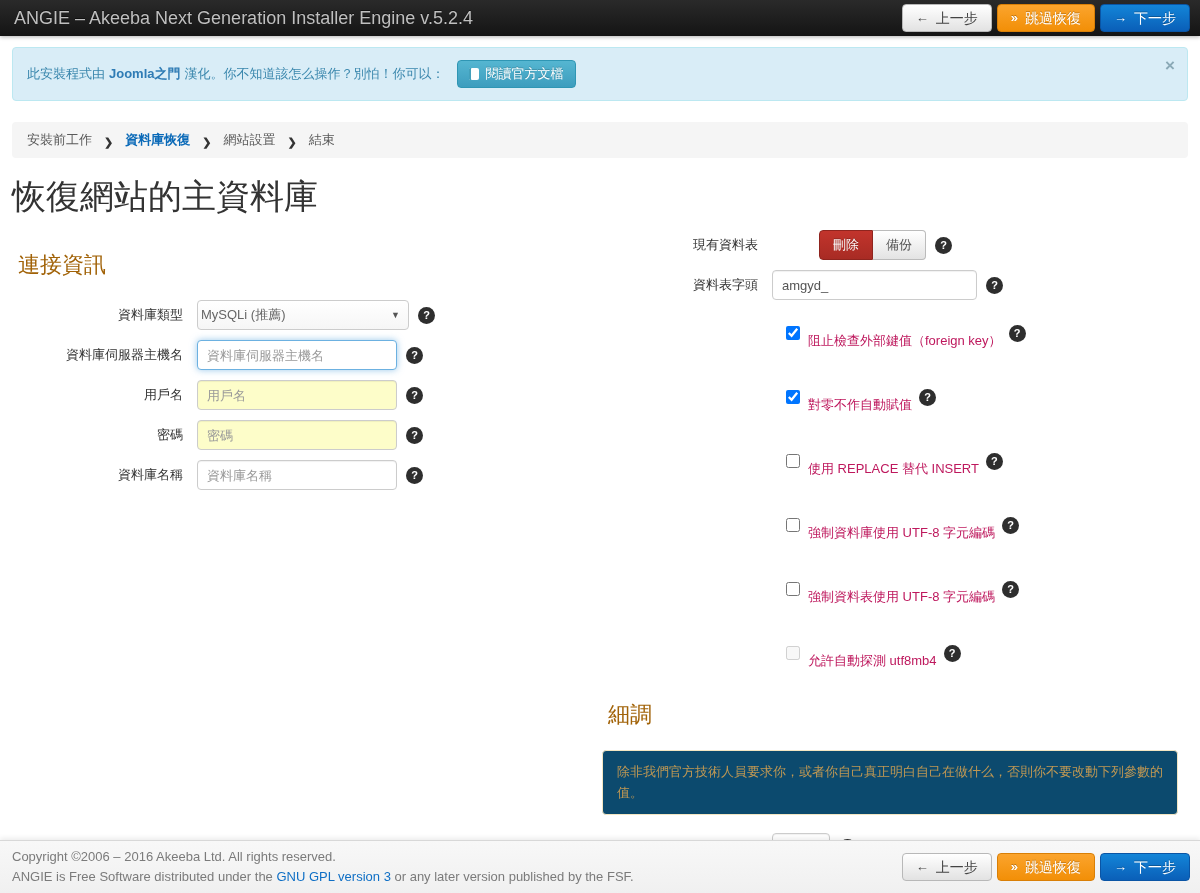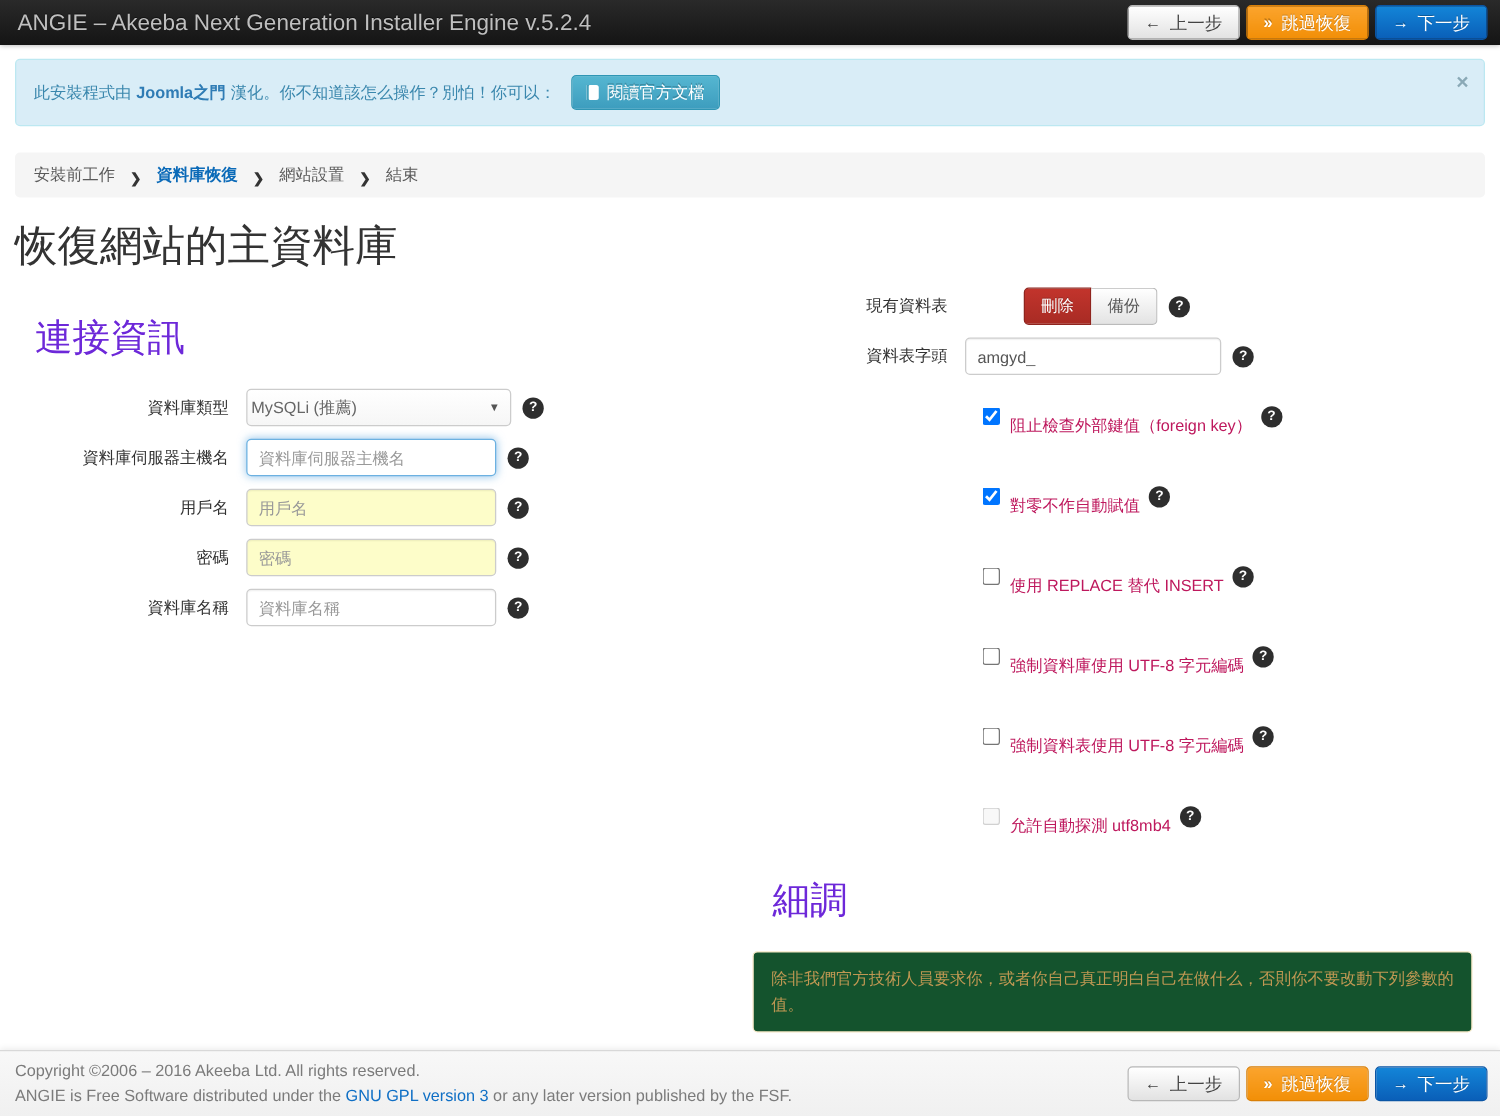--- a/index.html
+++ b/index.html
@@ -65,21 +65,21 @@
   .breadcrumb {
     margin:21px 12px 0 12px; padding:9px 15px; background:#f5f5f5;
     border-radius:4px; display:flex; align-items:flex-end; gap:12px; font-size:13px;
   }
   .crumb { color:#5a5a5a; cursor:default; }
   .crumb.active { color:#0b6ab8; font-weight:bold; }
   .crumb-sep { color:#333; font-weight:bold; font-size:11px; }
 
   
   h1.page-title { margin:16px 12px 10px 12px; font-size:34px; font-weight:400; color:#333; }
-  h2.section-heading { font-size:30px; font-weight:400; color:#6d28d9; margin:20px 0 20px 16px; }
+  h2.section-heading { font-size:22px; font-weight:400; color:#a16207; margin:20px 0 20px 6px; }
 
   
   .columns { display:flex; margin:0 12px; align-items:flex-start; }
   .col { width:50%; }
   .col-left { padding-right:14px; }
   .col-right { padding-left:2px; }
 
   .form-row { display:flex; align-items:center; margin-bottom:10px; }
   .form-row label.ctl-label {
     width:185px; text-align:right; padding-right:14px; font-size:13px; color:#333; flex:none;
@@ -127,21 +127,21 @@
 
   
   .check-row { display:flex; align-items:center; margin:0 0 30px 184px; }
   .check-row input[type=checkbox] { width:14px; height:14px; margin-right:8px; cursor:pointer; }
   .check-row .chk-label { font-size:13px; color:#be185d;margin-top:16px; }
   .check-row .help-icon { margin-left:7px; }
   .check-row.first { margin-top:16px; }
 
   
   .warnbox {
-    background:#14532d; border:1px solid #f3e6c3; border-radius:4px;
+    background:#0c4a6e; border:1px solid #f3e6c3; border-radius:4px;
     color:#c09853; padding:10px 14px; font-size:13px; line-height:1.65;
     margin:0 0 18px 0; width:576px;
   }
 
   
   .footbar {
     position:absolute; left:0; right:0; bottom:0; height:53px;
     background:linear-gradient(#f8f8f8,#f0f0f0);
     border-top:1px solid #d8d8d8; box-shadow:0 -2px 5px rgba(0,0,0,.08);
     display:flex; align-items:center; justify-content:space-between;

